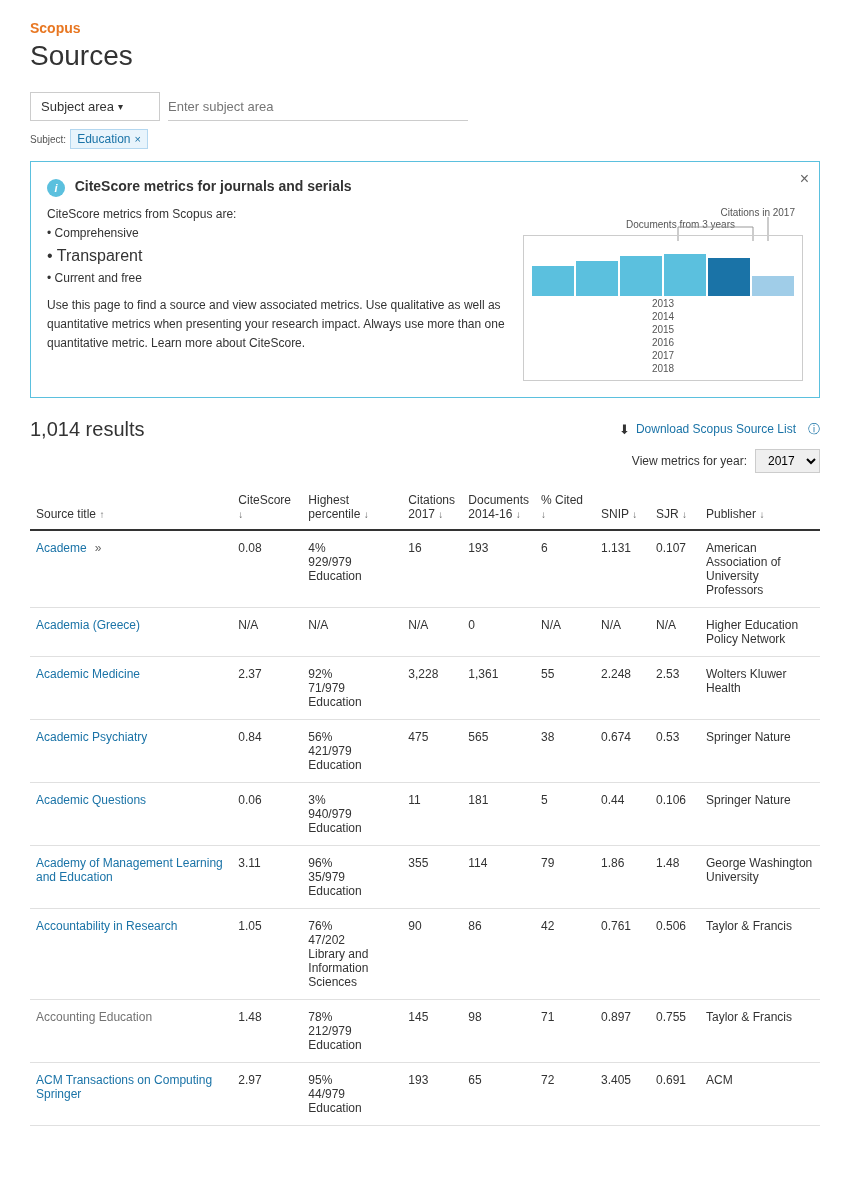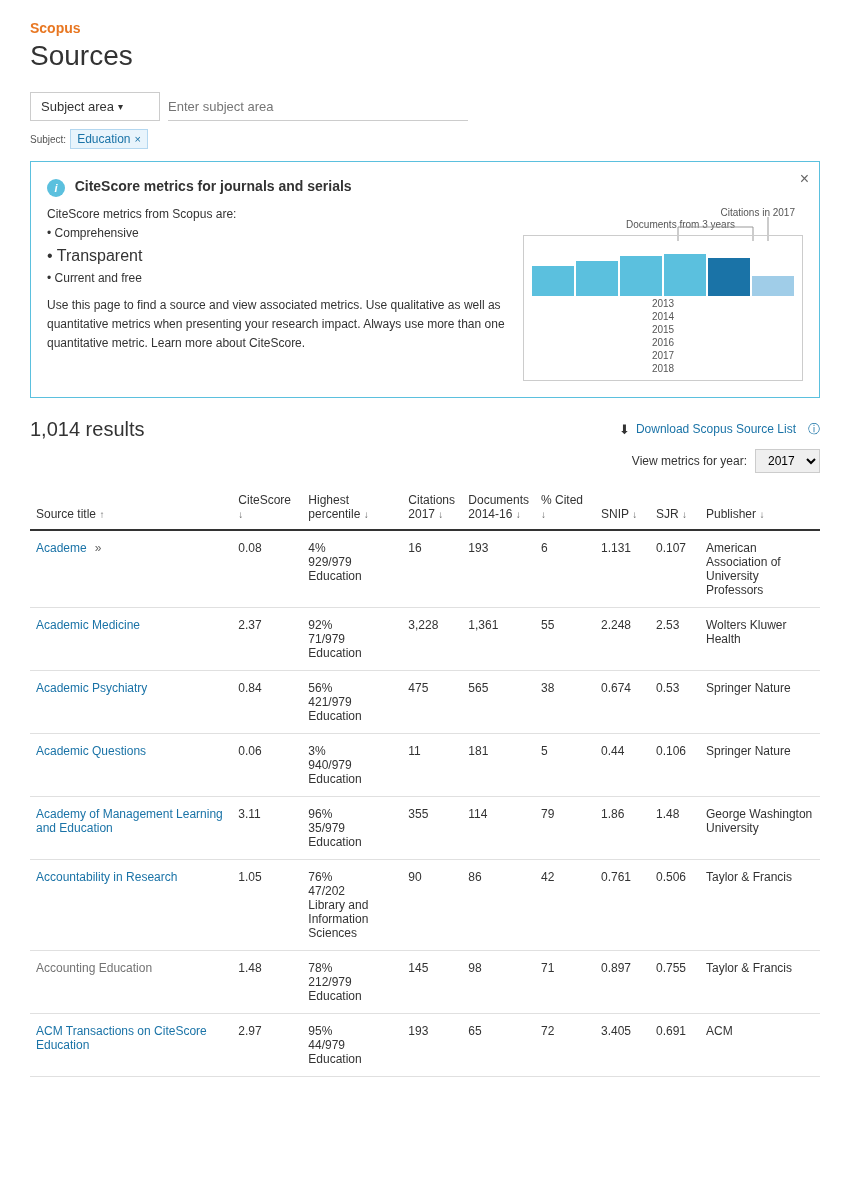--- a/index.html
+++ b/index.html
@@ -196,20 +196,33 @@
           <div>Education</div>
         </td>
     <td class="citations-col">16</td>
     <td class="docs-col">193</td>
     <td class="cited-col">6</td>
     <td class="snip-col">1.131</td>
     <td class="sjr-col">0.107</td>
     <td class="publisher-col">American Association of University Professors</td>
   </tr>
       <tr>
+    <td class="source-title-col" style="color:#1a73a7; cursor:pointer;">Academia (Greece)</td>
+    <td class="citescore-col">N/A</td>
+    <td class="highest-col">
+          <div>N/A</div>
+        </td>
+    <td class="citations-col">N/A</td>
+    <td class="docs-col">0</td>
+    <td class="cited-col">N/A</td>
+    <td class="snip-col">N/A</td>
+    <td class="sjr-col">N/A</td>
+    <td class="publisher-col">Higher Education Policy Network</td>
+  </tr>
+      <tr>
     <td class="source-title-col" style="color:#1a73a7; cursor:pointer;">Academic Medicine</td>
     <td class="citescore-col">2.37</td>
     <td class="highest-col">
           <div>92%</div>
           <div>71/979</div>
           <div>Education</div>
         </td>
     <td class="citations-col">3,228</td>
     <td class="docs-col">1,361</td>
     <td class="cited-col">55</td>
@@ -286,21 +299,21 @@
           <div>Education</div>
         </td>
     <td class="citations-col">145</td>
     <td class="docs-col">98</td>
     <td class="cited-col">71</td>
     <td class="snip-col">0.897</td>
     <td class="sjr-col">0.755</td>
     <td class="publisher-col">Taylor &amp; Francis</td>
   </tr>
       <tr>
-    <td class="source-title-col" style="color:#1a73a7; cursor:pointer;">ACM Transactions on CiteScore Education</td>
+    <td class="source-title-col" style="color:#1a73a7; cursor:pointer;">ACM Transactions on Computing Springer</td>
     <td class="citescore-col">2.97</td>
     <td class="highest-col">
           <div>95%</div>
           <div>44/979</div>
           <div>Education</div>
         </td>
     <td class="citations-col">193</td>
     <td class="docs-col">65</td>
     <td class="cited-col">72</td>
     <td class="snip-col">3.405</td>

